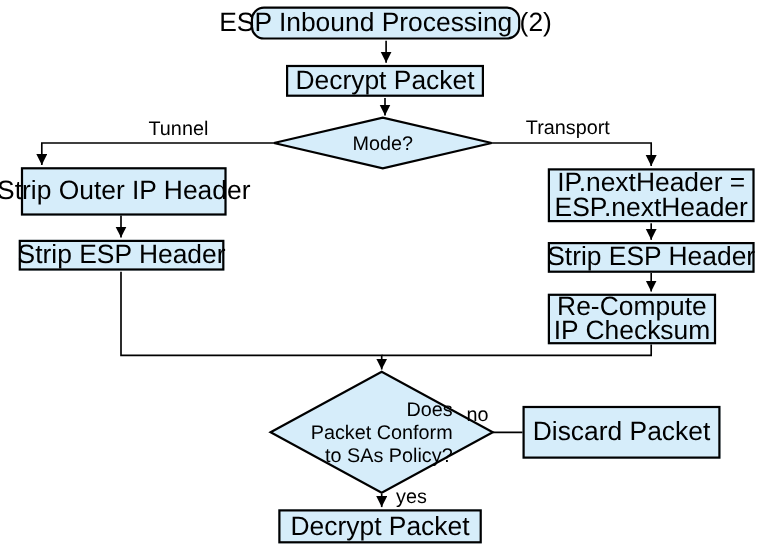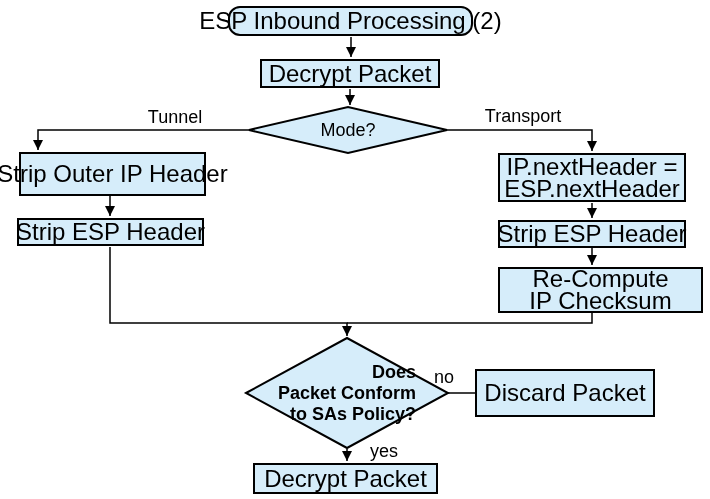--- a/index.html
+++ b/index.html
@@ -36,21 +36,21 @@
   .diamond-label{
     position:absolute;
     display:flex;align-items:center;justify-content:center;
     font-size:18px;line-height:21px;
     text-align:right;
     pointer-events:none;
   }
   .edge-label{
     position:absolute;
     font-size:18px;line-height:20px;
-    text-align:center;
+    text-align:left;
   }
 </style>
 </head>
 <body>
 
 <div class="canvas">
 
   <svg class="edges" viewBox="0 0 710 499" xmlns="http://www.w3.org/2000/svg">
     <defs>
       <marker id="arrowhead" markerUnits="userSpaceOnUse" markerWidth="11" markerHeight="11" refX="10" refY="5" orient="auto">
@@ -104,26 +104,26 @@
 
   <div class="node" style="left:498px;top:153px;width:188px;height:49px;">
     <span class="multiline">IP.nextHeader =
 ESP.nextHeader</span>
   </div>
 
   <div class="node" style="left:498px;top:220px;width:188px;height:28px;">
     <span class="node-label">Strip ESP Header</span>
   </div>
 
-  <div class="node" style="left:498px;top:267px;width:205px;height:46px;">
+  <div class="node" style="left:498px;top:267px;width:153px;height:46px;">
     <span class="multiline">Re-Compute
 IP Checksum</span>
   </div>
 
-  <div class="diamond-label" style="left:246px;top:338px;width:202px;height:110px;font-weight:bold;">
+  <div class="diamond-label" style="left:246px;top:338px;width:202px;height:110px;">
     <span class="multiline">Does
 Packet Conform
 to SAs Policy?</span>
   </div>
 
   <div class="edge-label" style="left:424px;top:367px;width:40px;">no</div>
   <div class="edge-label" style="left:360px;top:441px;width:48px;">yes</div>
 
   <div class="node" style="left:475px;top:369px;width:180px;height:48px;">
     <span class="node-label">Discard Packet</span>

